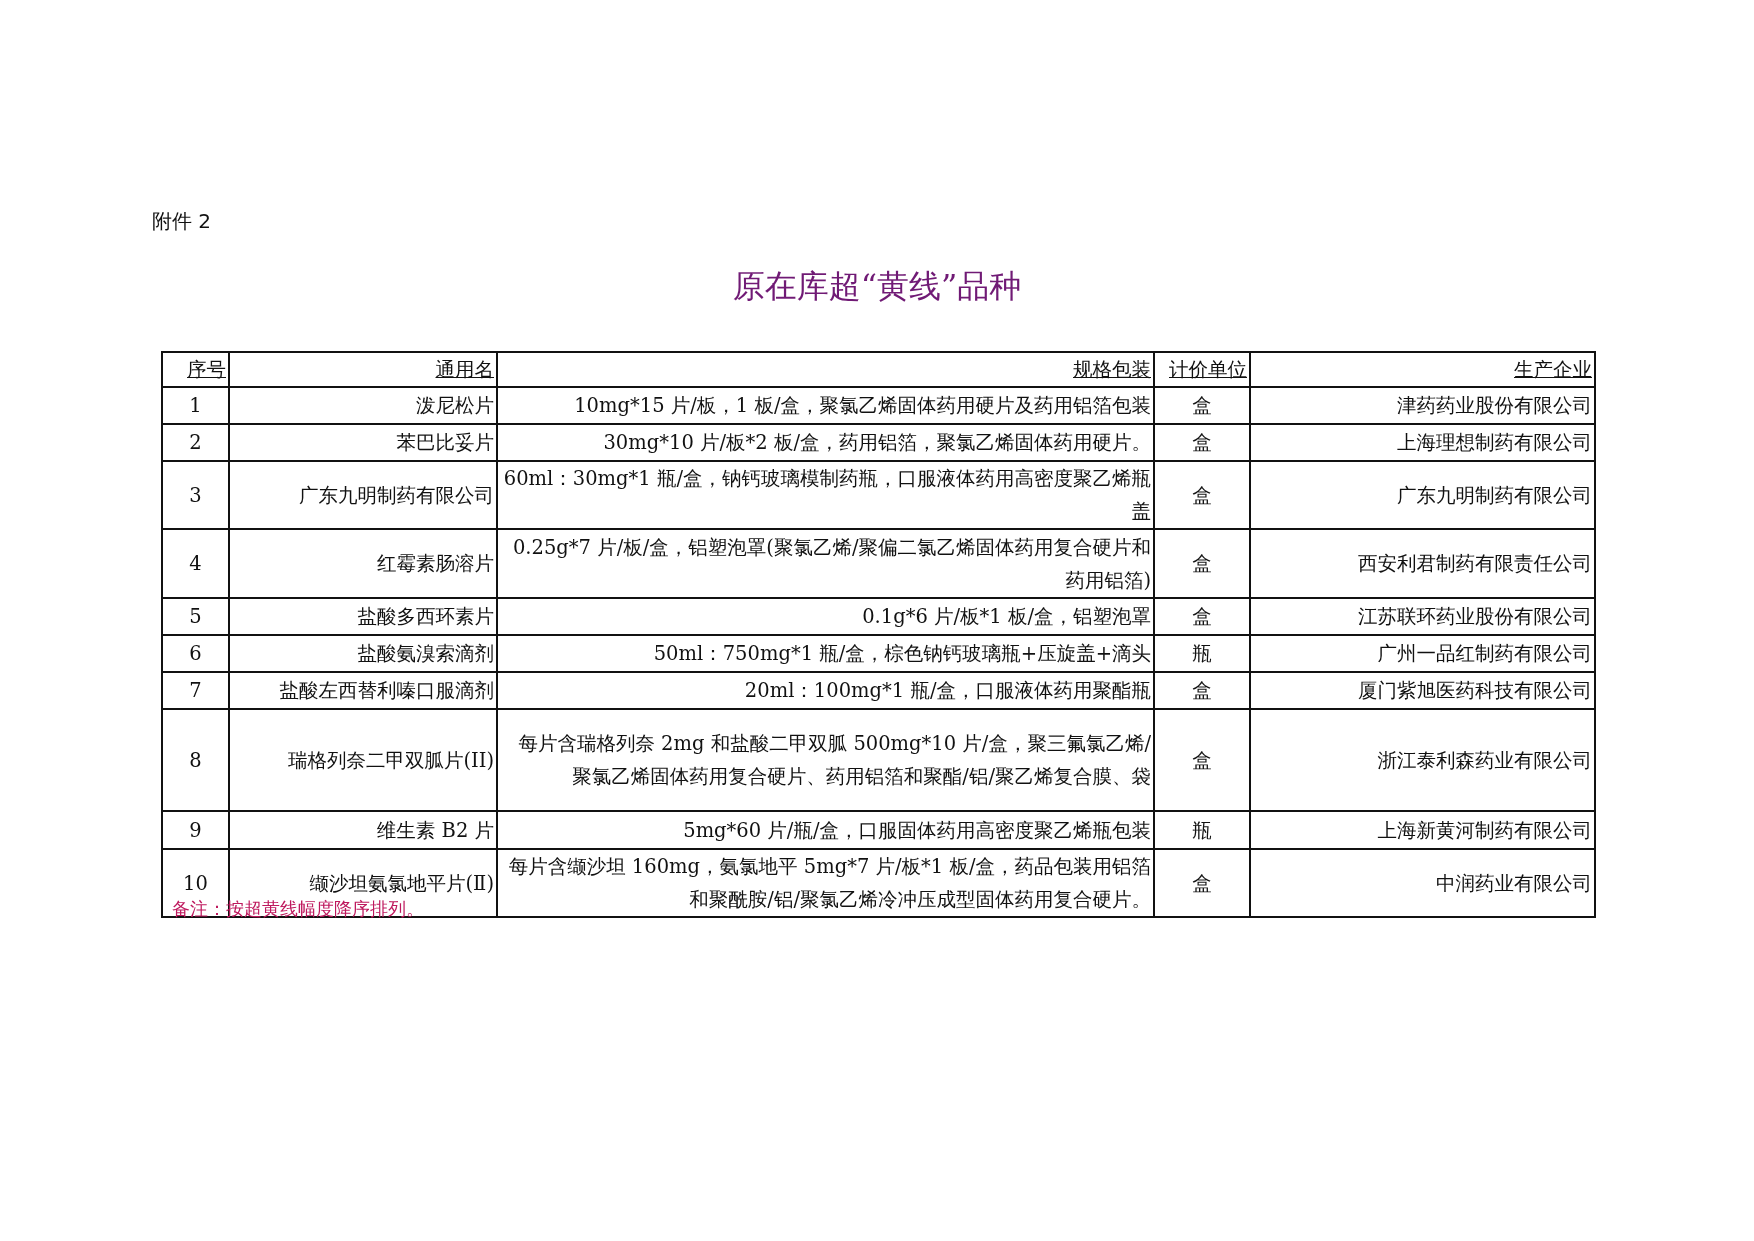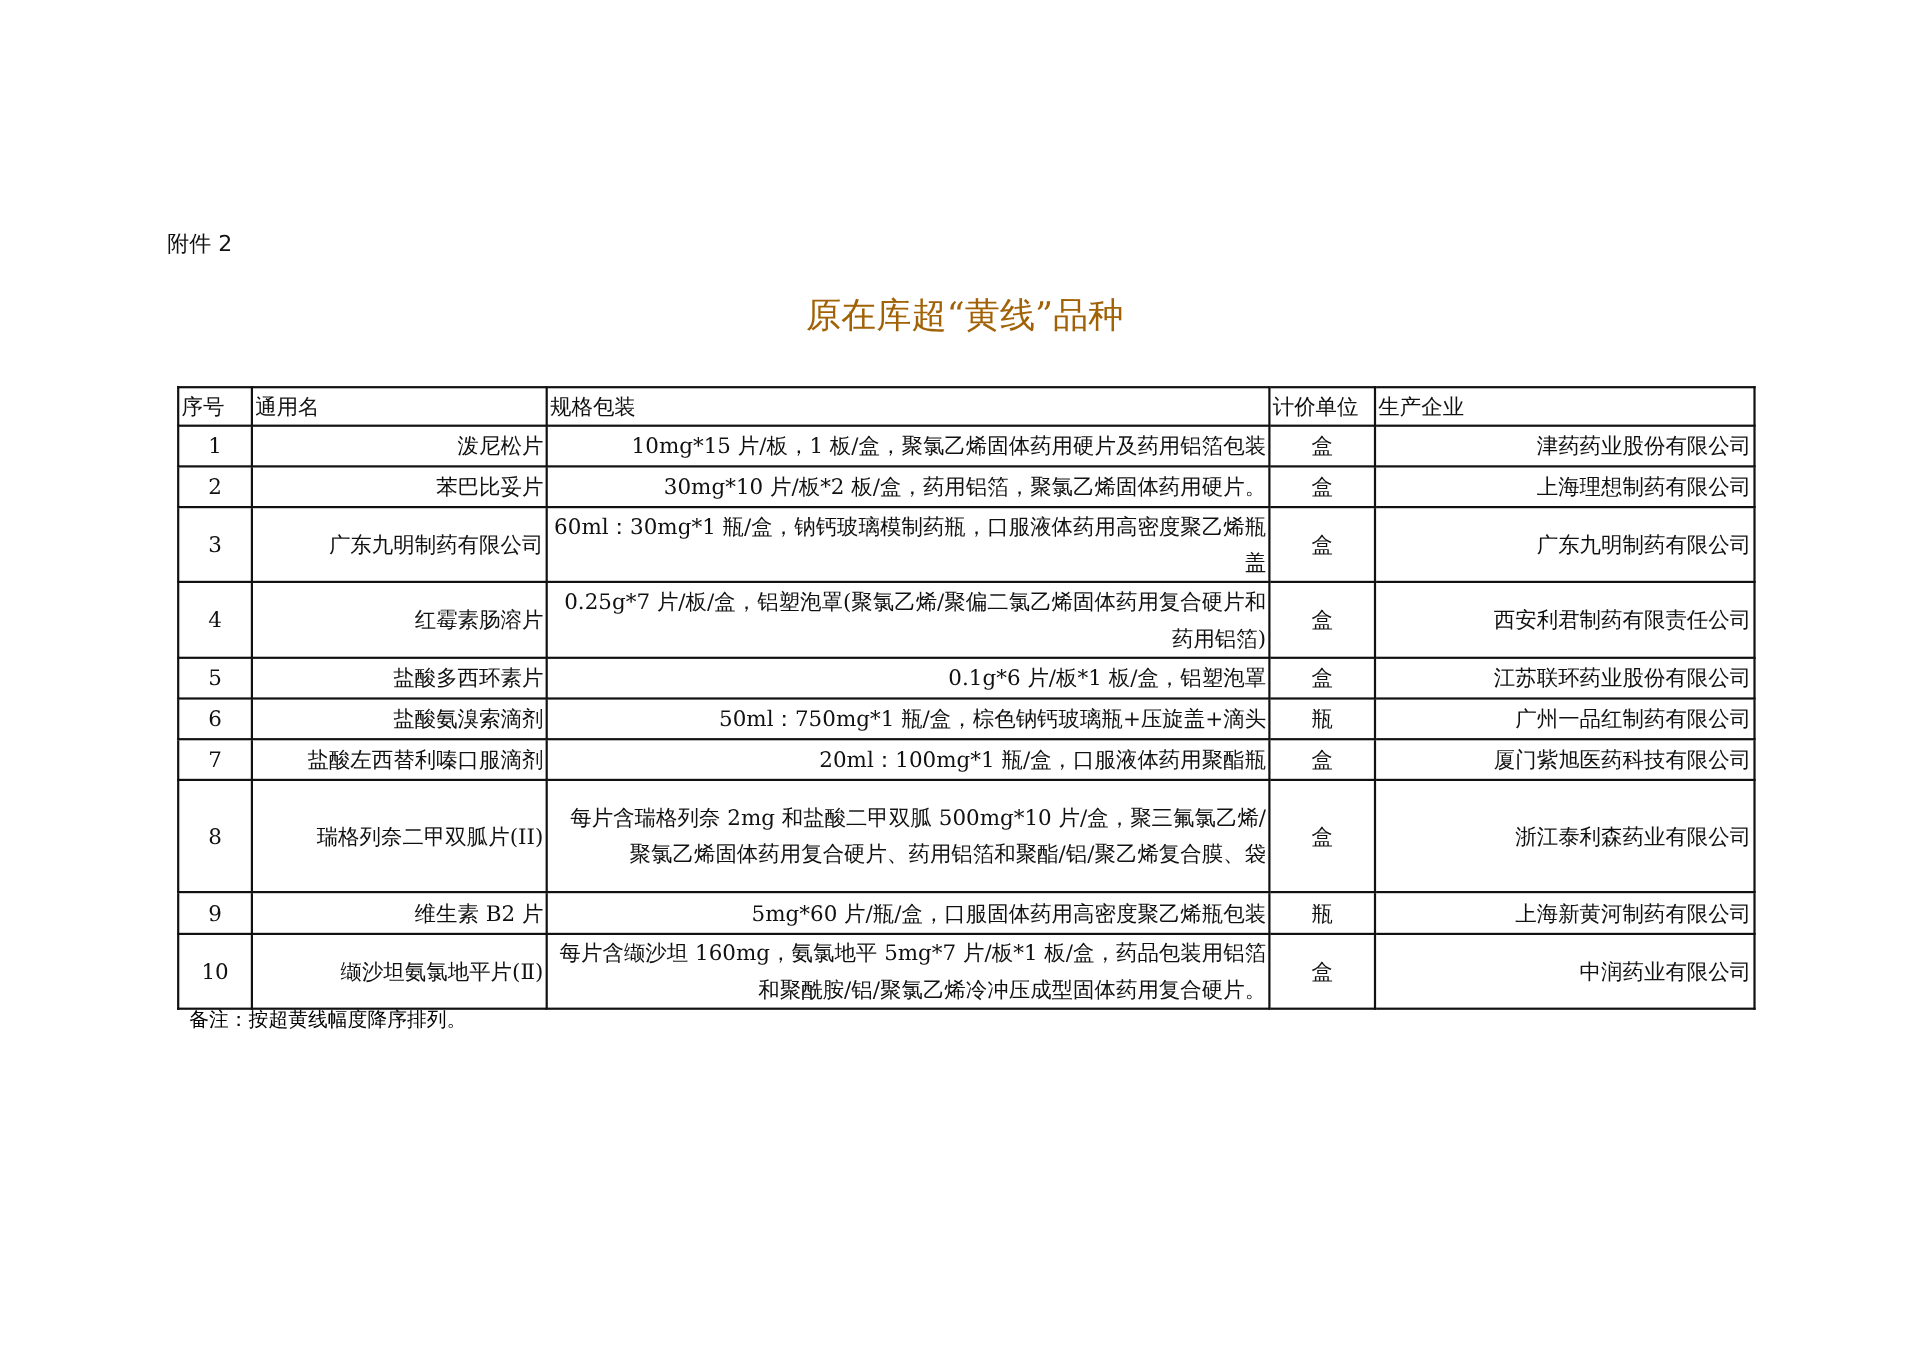--- a/index.html
+++ b/index.html
@@ -28,21 +28,21 @@
   .doc-title {
     position: absolute;
     left: 0;
     top: 264px;
     width: 1754px;
     text-align: center;
     padding-left: 0;
     font-family: "DejaVu Serif", "Liberation Serif", serif;
     font-size: 32px;
     line-height: 44px;
-    color: #a16207;
+    color: #701a75;
   }
   .doc-title span { display:inline-block; margin-left: 0px; }
   table.drug-table {
     position: absolute;
     left: 161px;
     top: 351px;
     width: 1433px;
     border-collapse: collapse;
     table-layout: fixed;
     font-family: "DejaVu Serif", "Liberation Serif", serif;
@@ -51,39 +51,40 @@
   }
   table.drug-table th, table.drug-table td {
     border: 2px solid #111;
     padding: 0 2px;
     vertical-align: middle;
     line-height: 33px;
     font-weight: normal;
     overflow: hidden;
   }
   table.drug-table th {
-    text-align: left;
+    text-align: right;
     height: 33px;
+    text-decoration: underline;
   }
   col.c-no { width: 67px; }
   col.c-name { width: 268px; }
   col.c-spec { width: 657px; }
   col.c-unit { width: 96px; }
   col.c-mfr { width: 345px; }
   td.center { text-align: center; }
   td.left { text-align: right; }
   td.spec { line-height: 33px; white-space: normal; word-break: break-all; }
   .note {
     position: absolute;
     left: 172px;
-    top: 915px;
+    top: 896px;
     font-family: "DejaVu Serif", "Liberation Serif", serif;
     font-size: 18px;
     line-height: 26px;
-    color: #000000;
+    color: #be185d;
   }
 </style>
 </head>
 <body>
 
 <div class="attachment-label">附件 2</div>
 
 <div class="doc-title"><span>原在库超“黄线”品种</span></div>
 
 <table class="drug-table">

